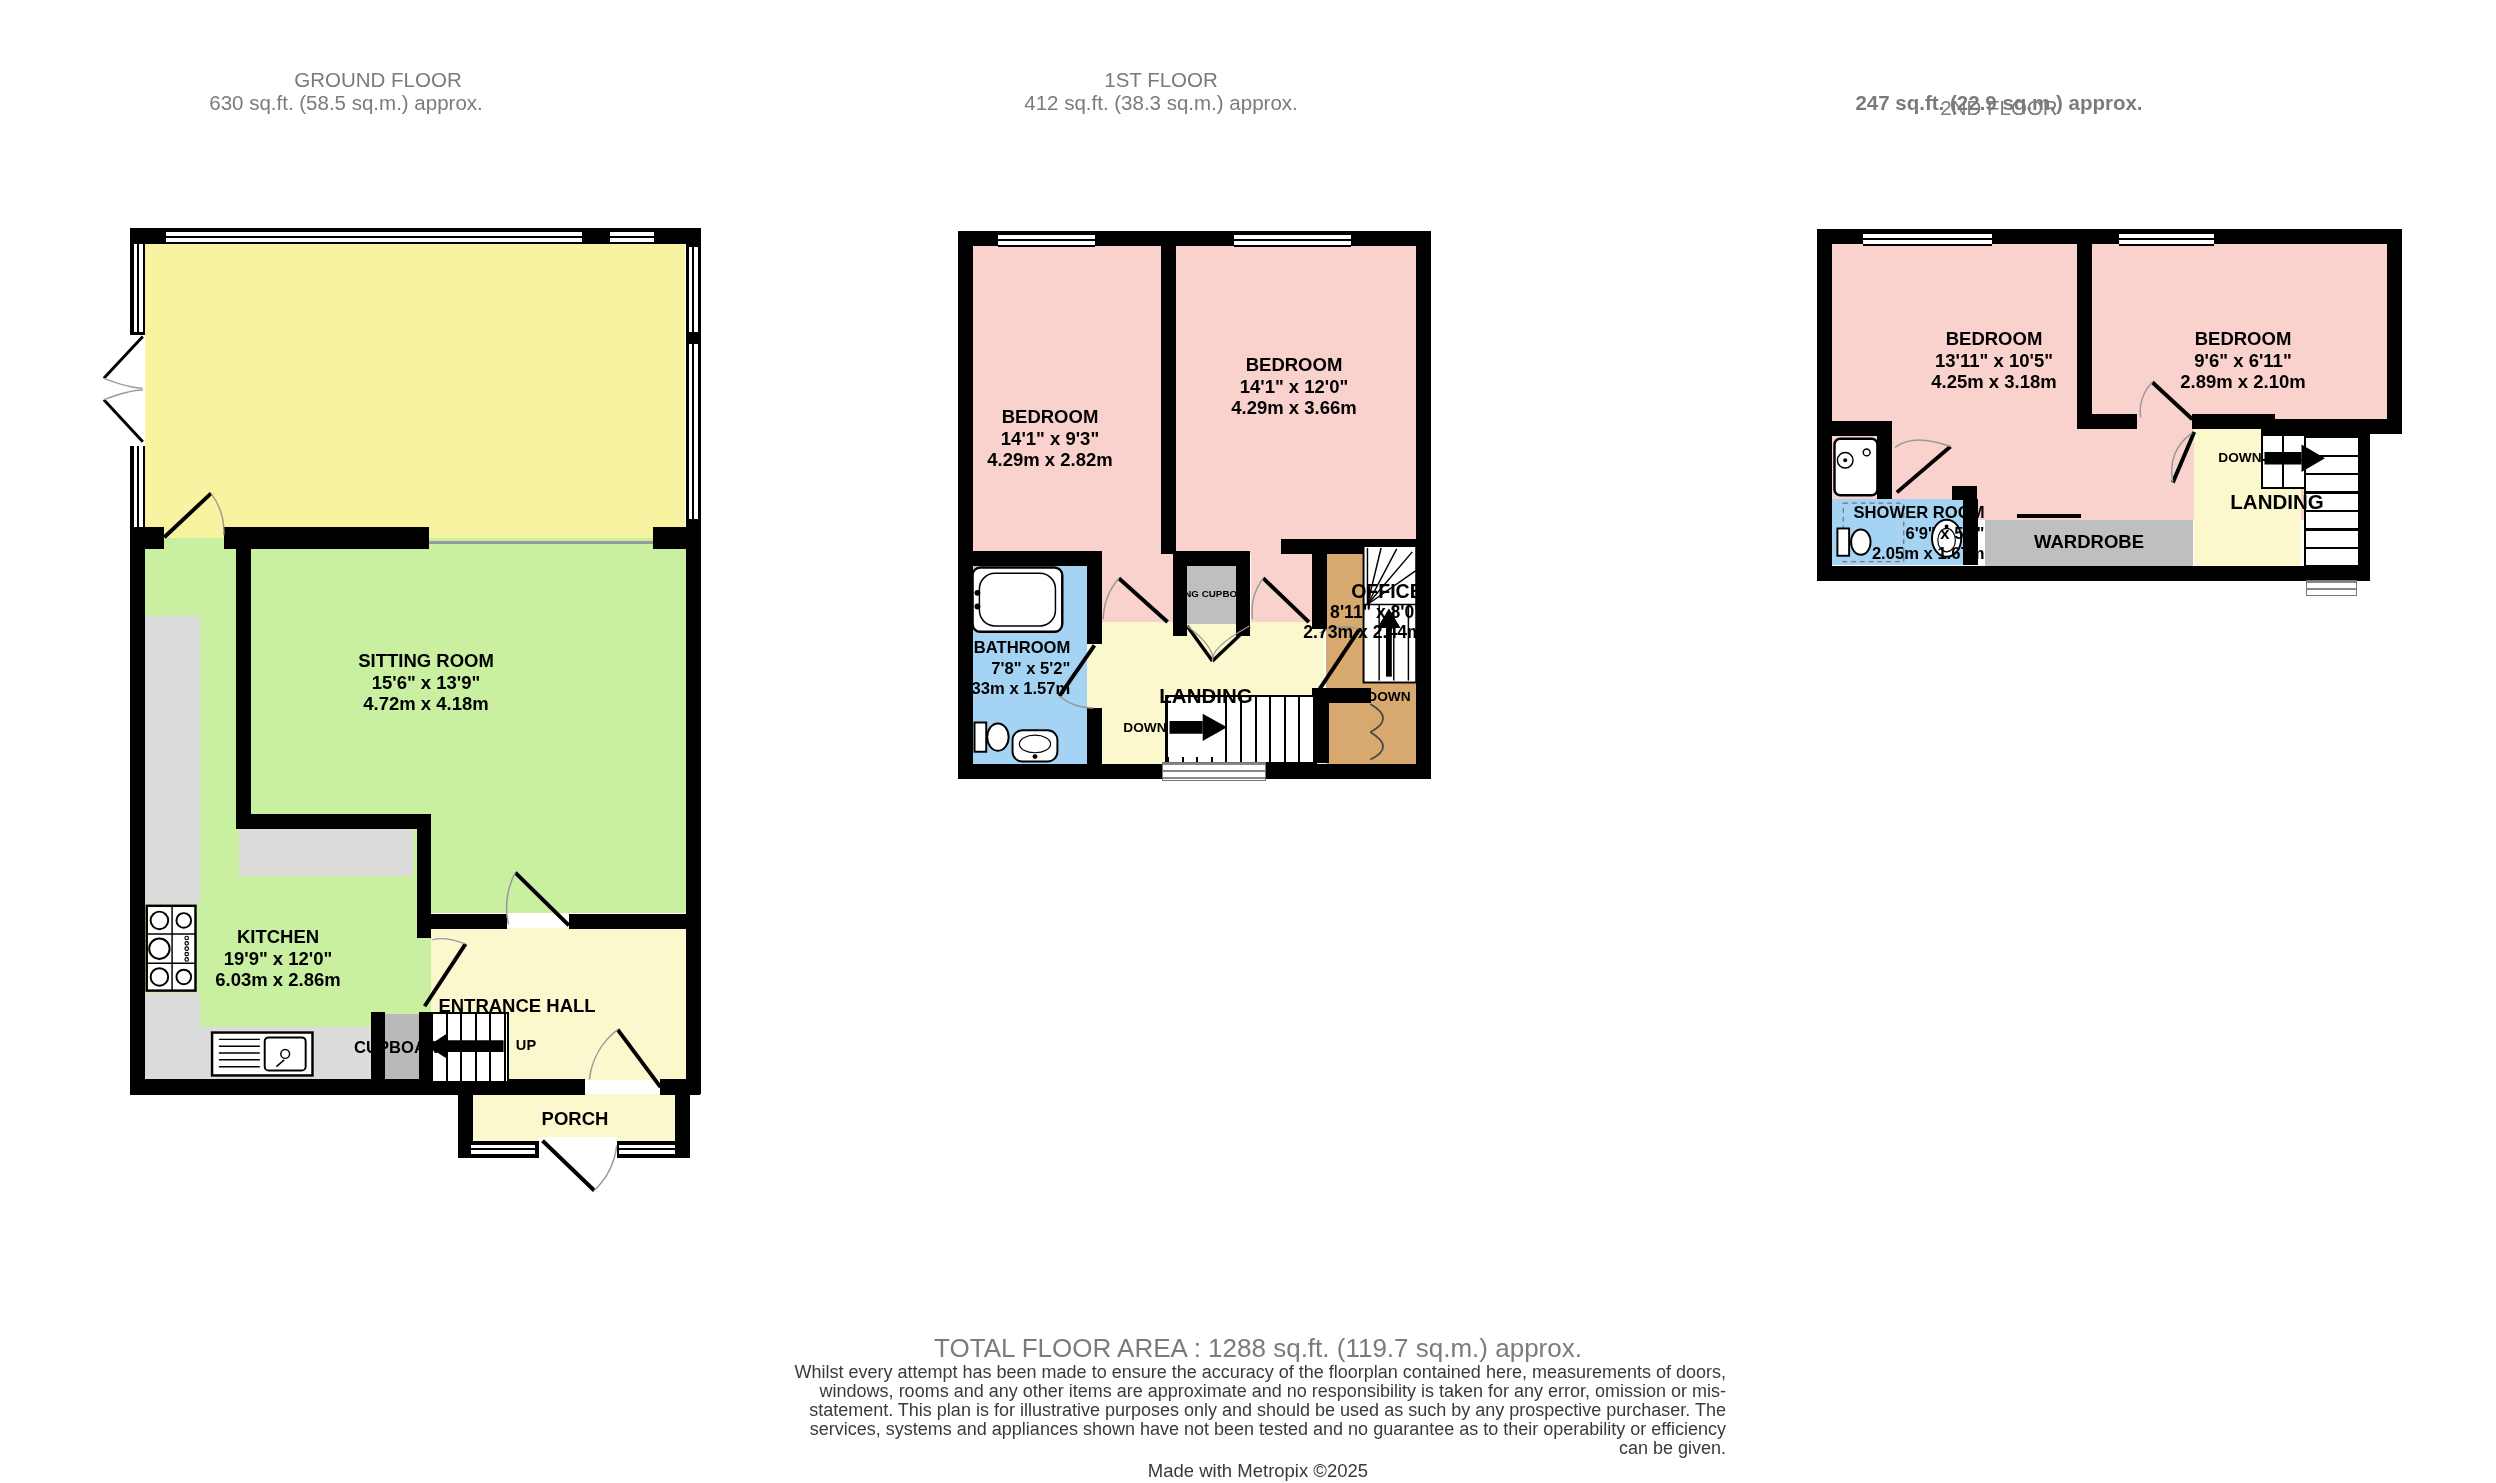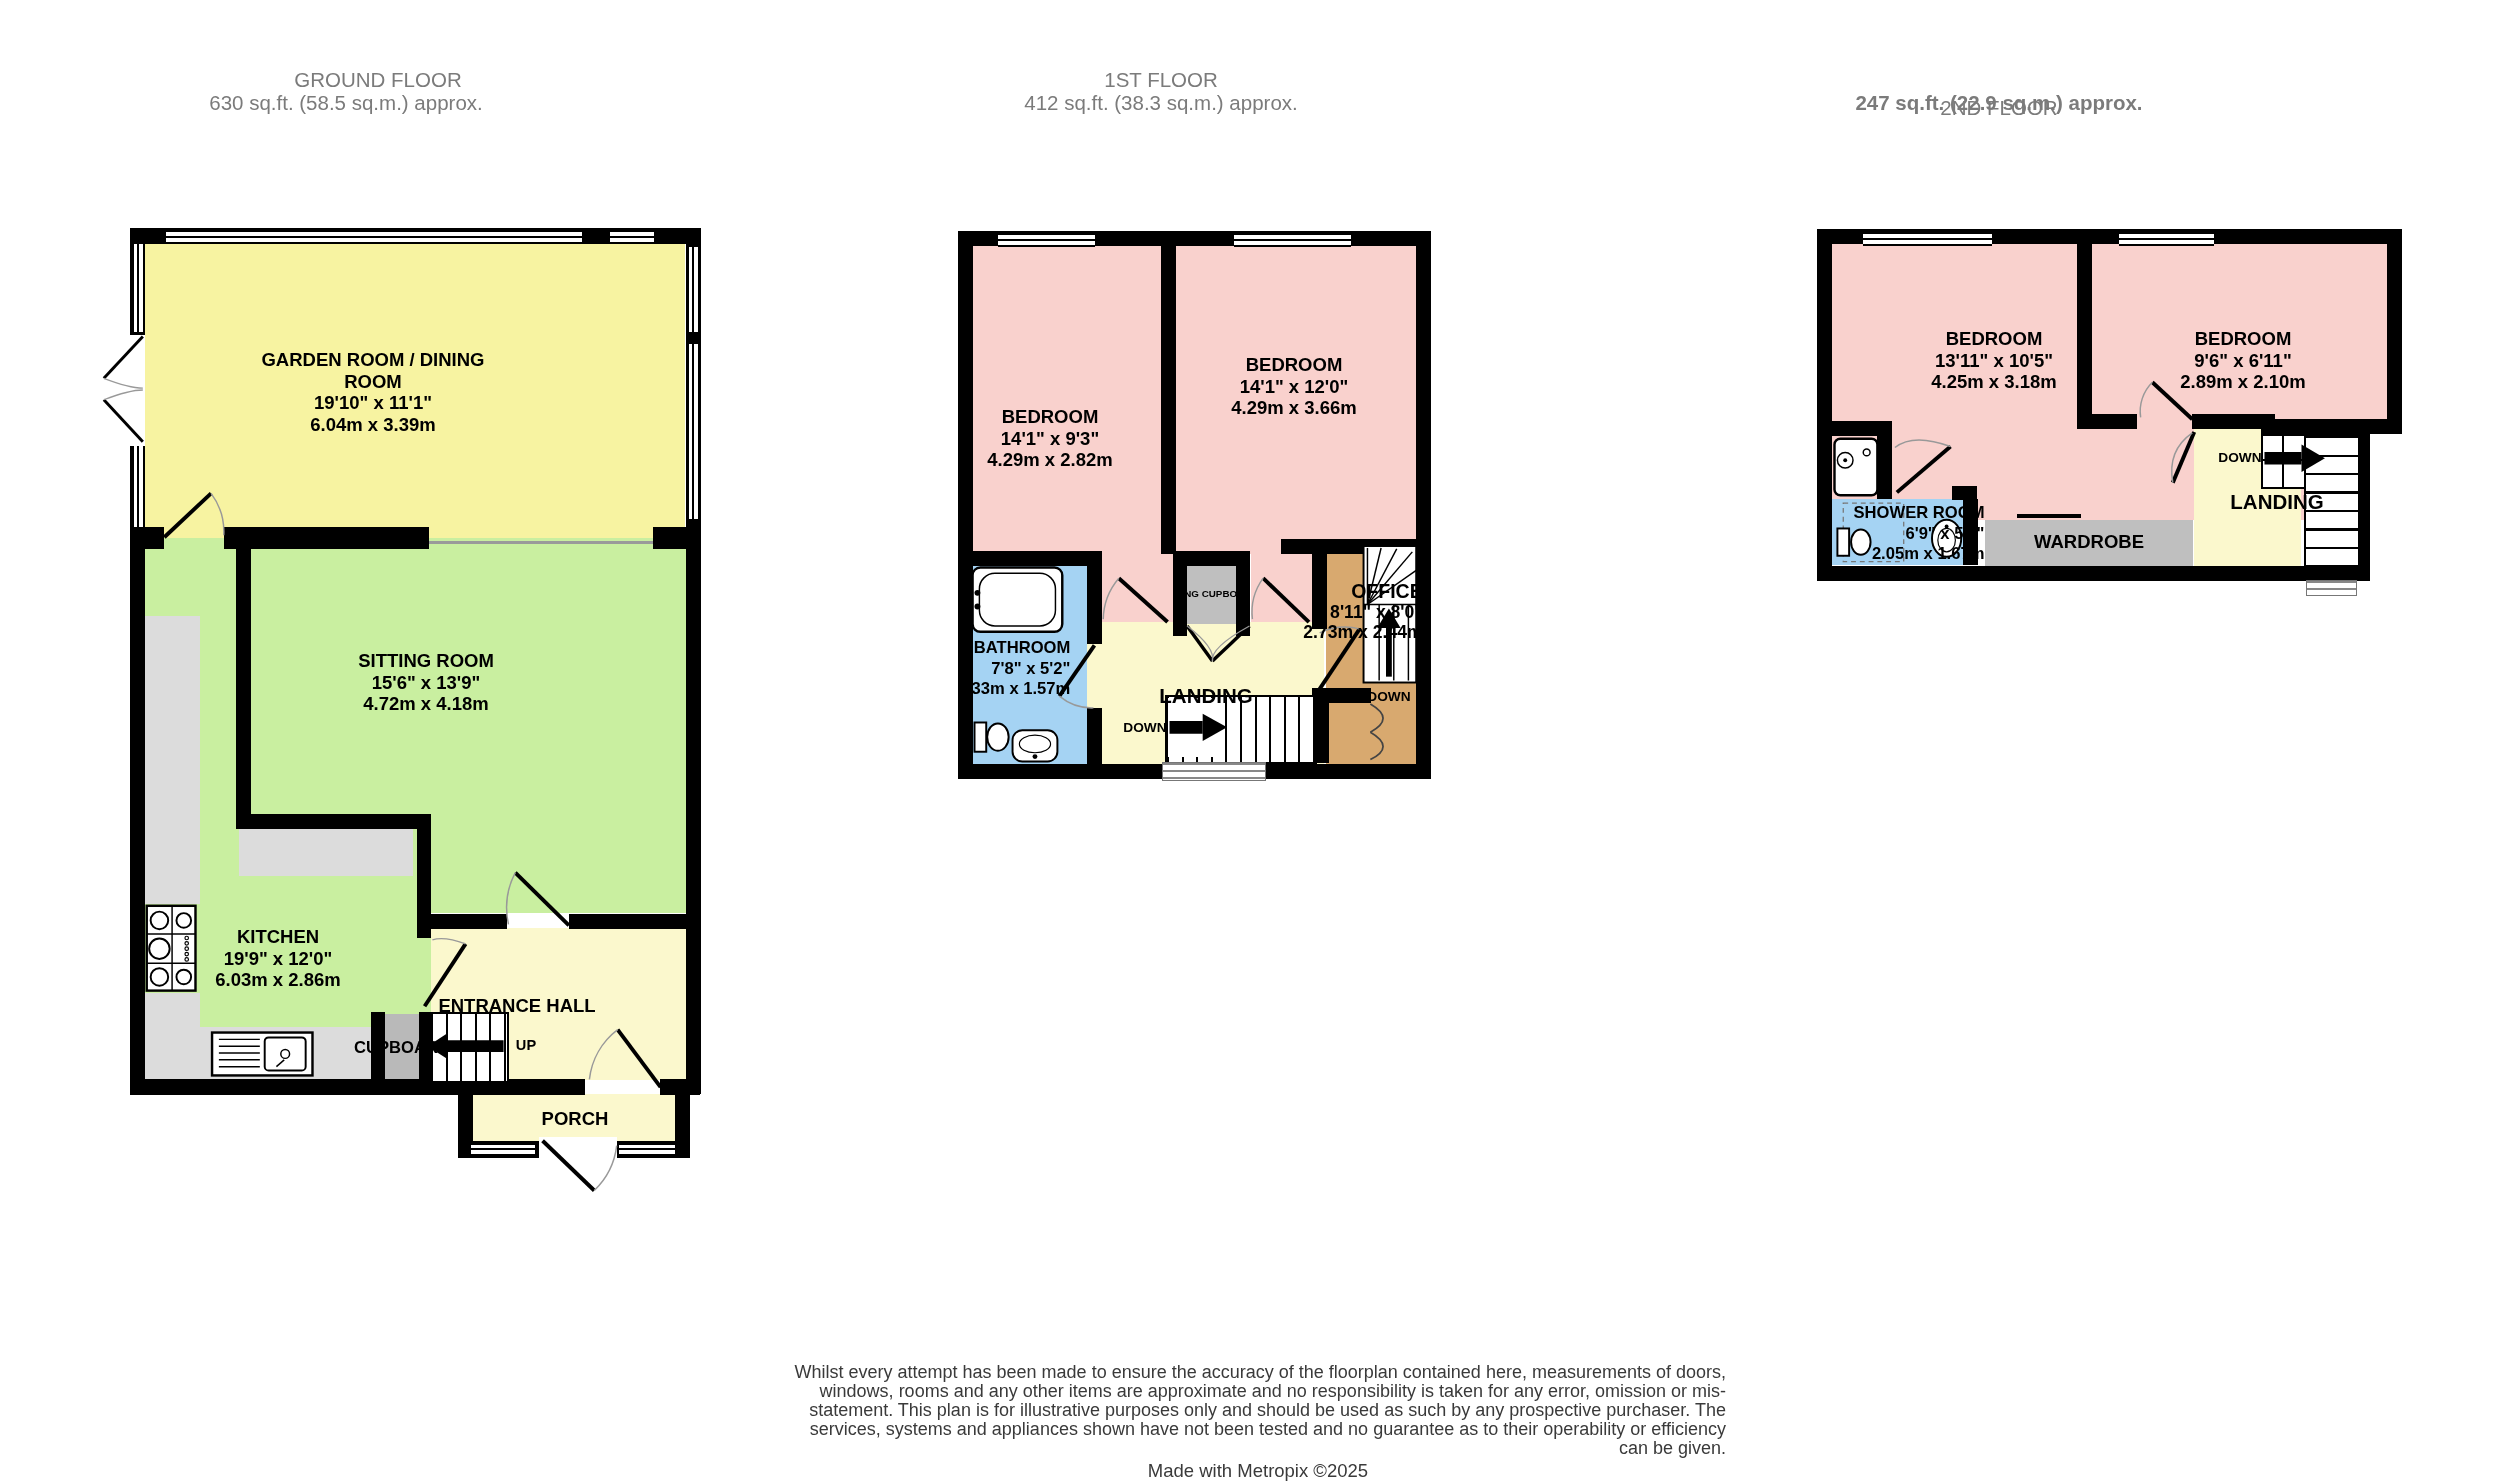--- a/index.html
+++ b/index.html
@@ -317,26 +317,20 @@
       <path d="M2207,392 A42,42 0 0 0 2195,428" fill="none" stroke="#999" stroke-width="1.5"></path>
       <line x1="2250" y1="443" x2="2228" y2="495" stroke="#000" stroke-width="4"></line>
       <path d="M2228,495 Q2222,462 2248,444" fill="none" stroke="#999" stroke-width="1.5"></path>
     </g>
     <g>
       <line x1="1945" y1="505" x2="2000" y2="458" stroke="#000" stroke-width="4"></line>
       <path d="M2000,458 Q1962,444 1943,459" fill="none" stroke="#999" stroke-width="1.5"></path>
     </g>
   </svg>
 
-  <div class="lbl" style="left:373px;top:349px;">
-    <div>GARDEN ROOM / DINING</div>
-    <div>ROOM</div>
-    <div>19'10"  x 11'1"</div>
-    <div>6.04m  x 3.39m</div>
-  </div>
   <div class="lbl" style="left:426px;top:650px;">
     <div>SITTING ROOM</div>
     <div>15'6"  x 13'9"</div>
     <div>4.72m  x 4.18m</div>
   </div>
   <div class="lbl" style="left:278px;top:926px;">
     <div>KITCHEN</div>
     <div>19'9"  x 12'0"</div>
     <div>6.03m  x 2.86m</div>
   </div>
@@ -382,17 +376,18 @@
   </div>
   <div class="lbl f17" style="left:1919px;top:503px;">
     <div>SHOWER ROOM</div>
     <div>6'9"  x 5'6"</div>
     <div>2.05m  x 1.67m</div>
   </div>
   <div class="lbl" style="left:2089px;top:531px;">WARDROBE</div>
   <div class="lbl" style="left:2277px;top:491px;font-size:20.5px;">LANDING</div>
   <div class="lbl f14" style="left:2240px;top:450px;">DOWN</div>
 
+  <div class="foot-total">TOTAL FLOOR AREA : 1288 sq.ft. (119.7 sq.m.) approx.</div>
   <div class="foot-disc">Whilst every attempt has been made to ensure the accuracy of the floorplan contained here, measurements of doors, windows, rooms and any other items are approximate and no responsibility is taken for any error, omission or mis-statement. This plan is for illustrative purposes only and should be used as such by any prospective purchaser. The services, systems and appliances shown have not been tested and no guarantee as to their operability or efficiency can be given.</div>
   <div class="foot-credit">Made with Metropix ©2025</div>
 
 </div>
 
 
 </body></html>

